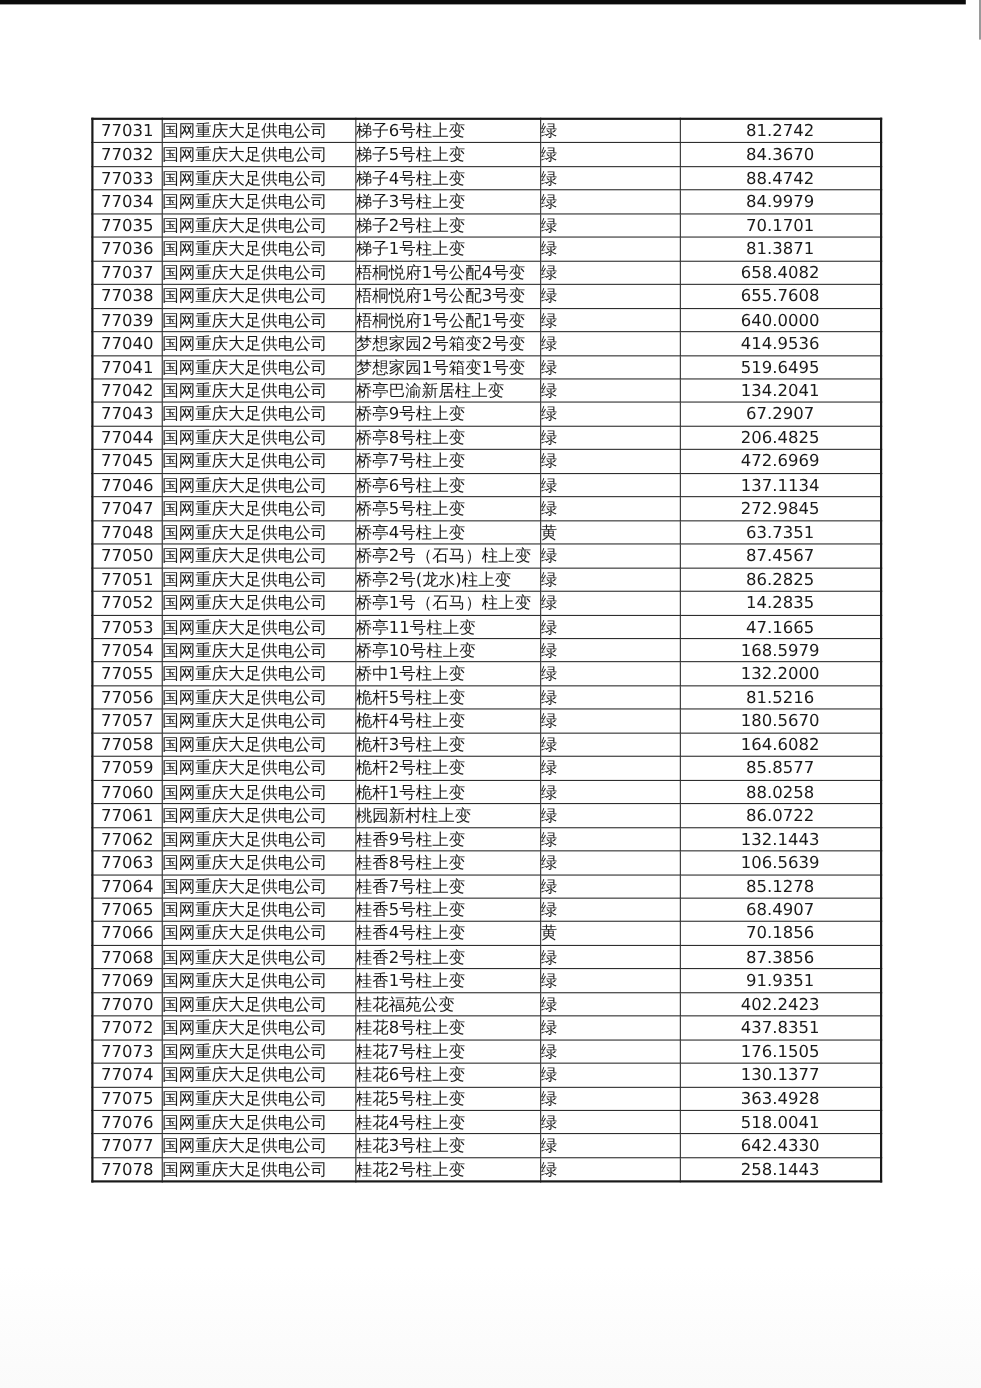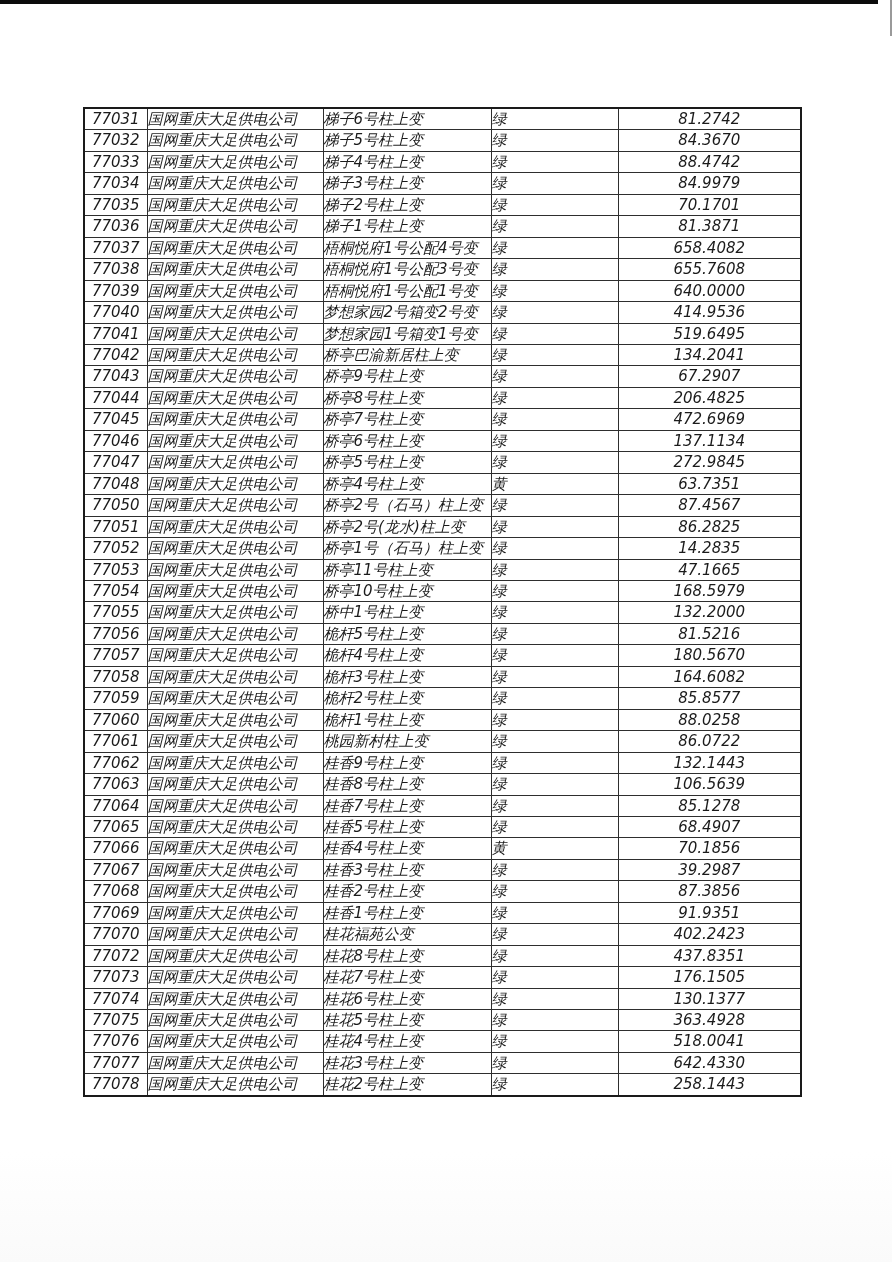--- a/index.html
+++ b/index.html
@@ -31,21 +31,20 @@
     background: #9a9a9a;
   }
   .data-table {
     position: absolute;
     left: 83px;
     top: 107px;
     width: 703px;
     border-collapse: collapse;
     table-layout: fixed;
     border: 2px solid #1a1a1a;
-    font-style: italic;
   }
   .data-table td {
     border: 1px solid #2e2e2e;
     height: 20.45px;
     font-size: 15px;
     line-height: 20.45px;
     color: #1b1b1b;
     padding: 0;
     overflow: hidden;
     white-space: nowrap;
@@ -321,27 +320,20 @@
         <td class="col-value">68.4907</td>
       </tr>
       <tr>
         <td class="col-id">77066</td>
         <td class="col-company">国网重庆大足供电公司</td>
         <td class="col-transformer">桂香4号柱上变</td>
         <td class="col-status">黄</td>
         <td class="col-value">70.1856</td>
       </tr>
       <tr>
-        <td class="col-id">77067</td>
-        <td class="col-company">国网重庆大足供电公司</td>
-        <td class="col-transformer">桂香3号柱上变</td>
-        <td class="col-status">绿</td>
-        <td class="col-value">39.2987</td>
-      </tr>
-      <tr>
         <td class="col-id">77068</td>
         <td class="col-company">国网重庆大足供电公司</td>
         <td class="col-transformer">桂香2号柱上变</td>
         <td class="col-status">绿</td>
         <td class="col-value">87.3856</td>
       </tr>
       <tr>
         <td class="col-id">77069</td>
         <td class="col-company">国网重庆大足供电公司</td>
         <td class="col-transformer">桂香1号柱上变</td>

